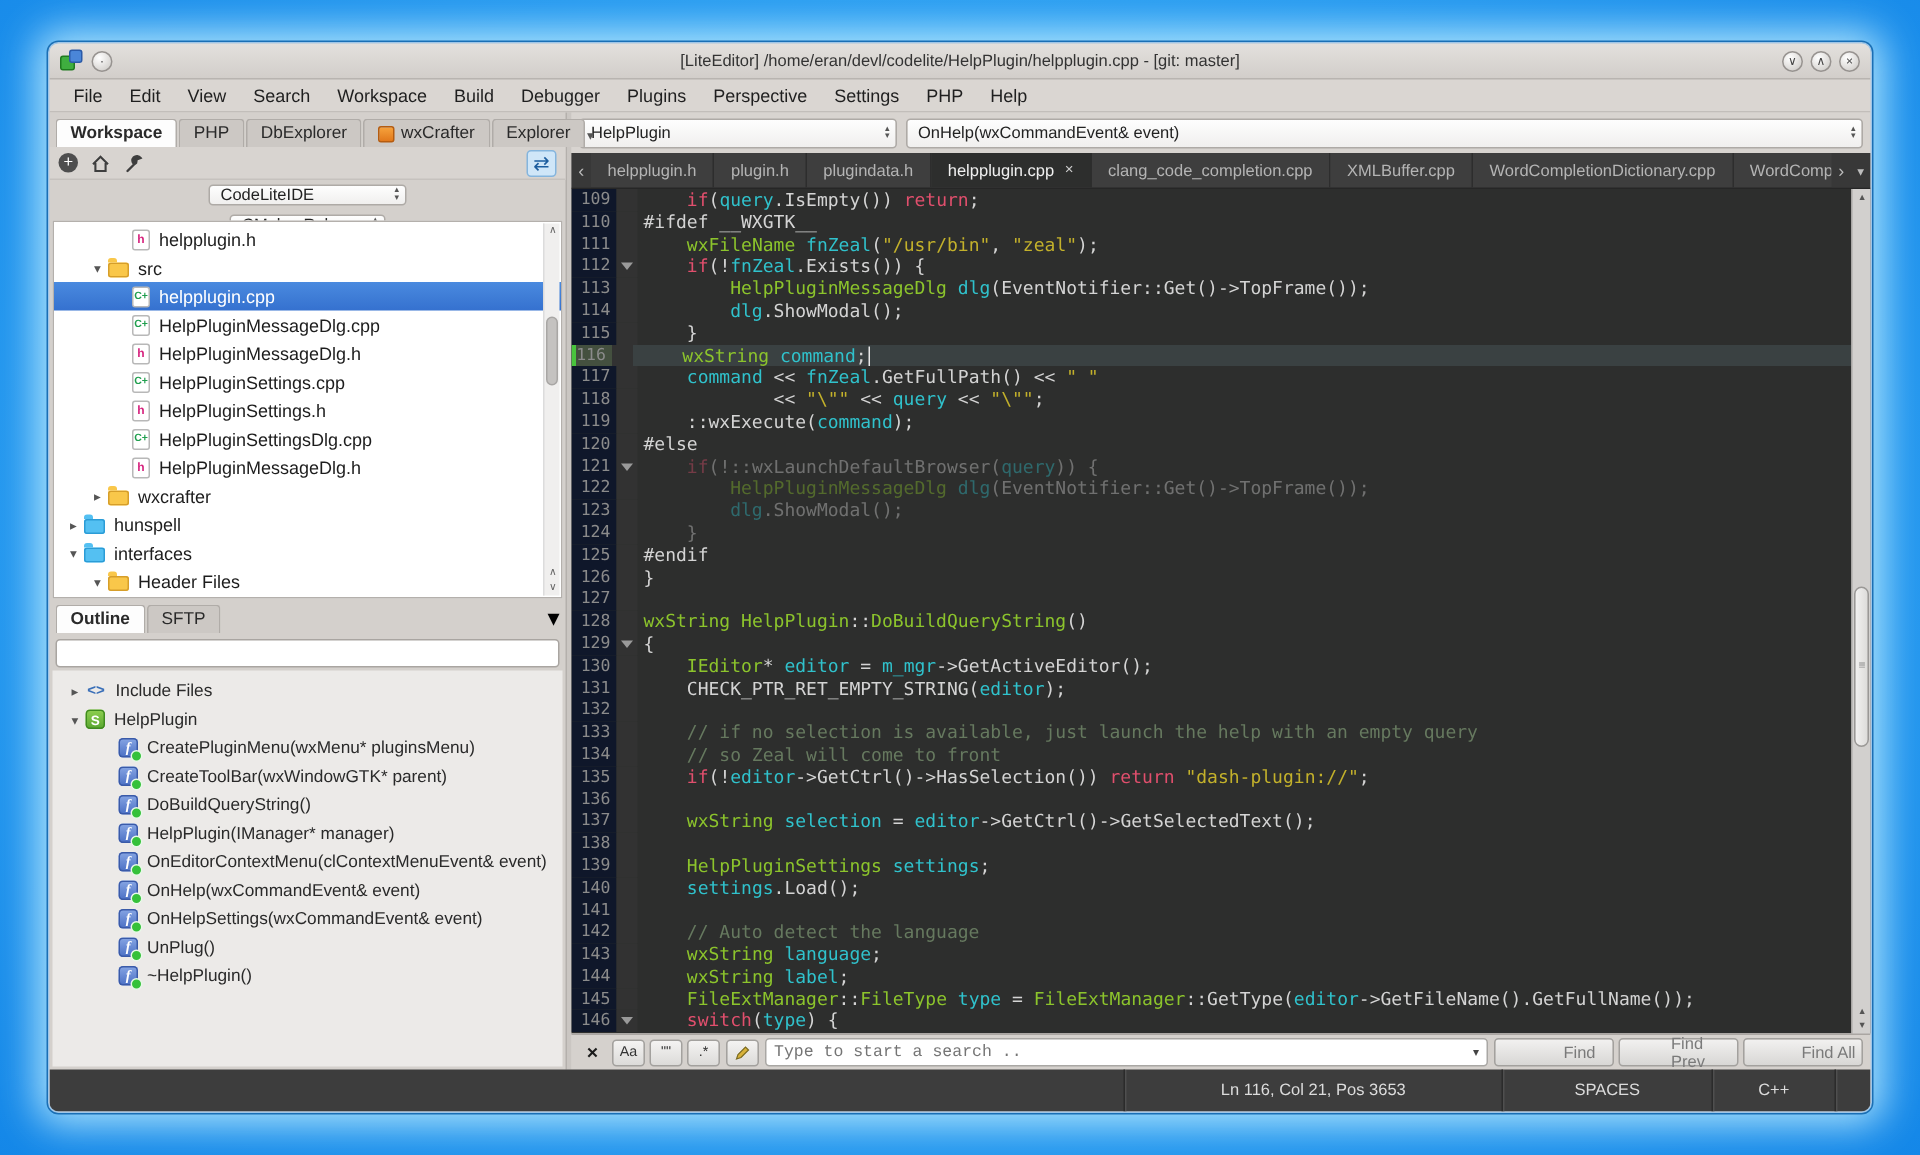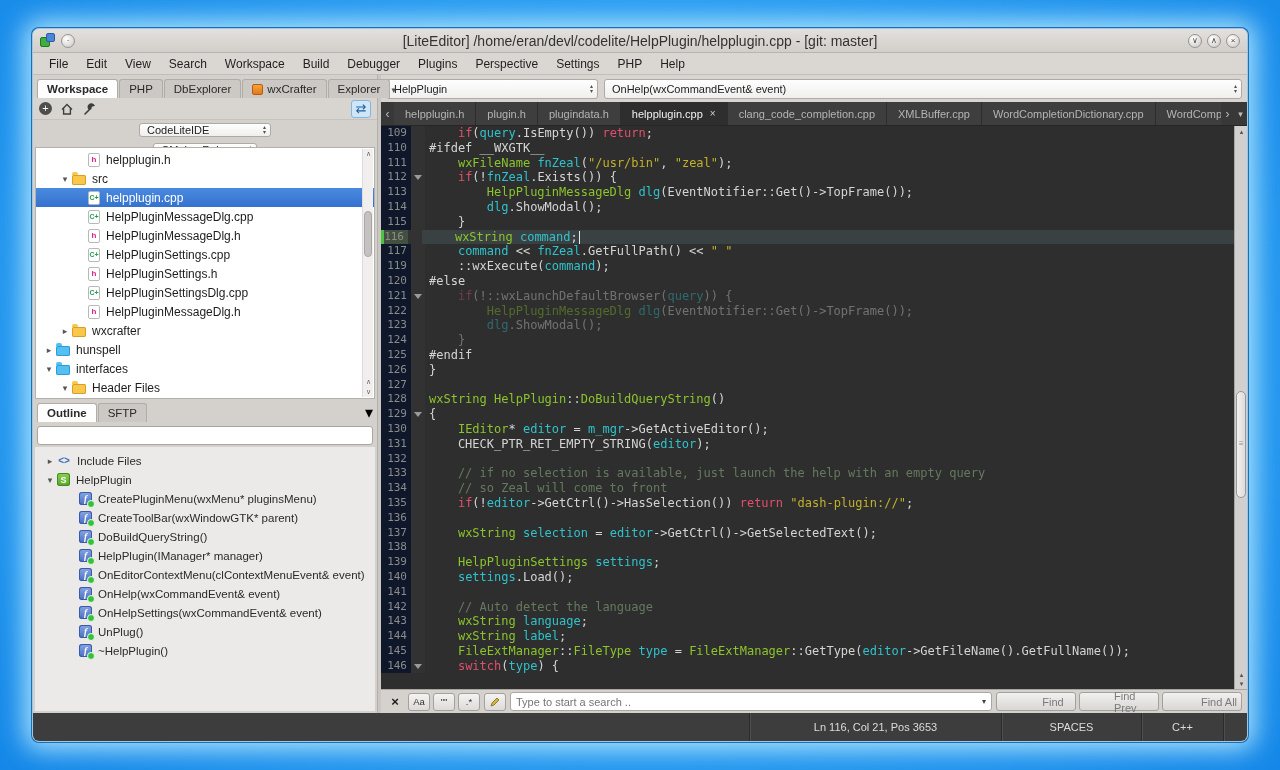--- a/index.html
+++ b/index.html
@@ -11,21 +11,21 @@
   }
   .window{
     position:absolute; left:32px; top:28px; width:1216px; height:714px;
     background:#d8d4d0; border-radius:7px; border:1px solid #9fc6e8;
     box-shadow:0 0 0 1px #1a6fb5, 0 0 26px 7px rgba(200,242,255,.85);
     display:flex; flex-direction:column; overflow:hidden;
   }
   
   .titlebar{ height:24px; display:flex; align-items:center; padding:0 7px;
     background:linear-gradient(#e3e0dd,#d2cecA); border-bottom:1px solid #b8b4b0; position:relative;}
-  .titlebar .title{ position:absolute; left:0; right:0; text-align:center; font-size:14px; color:#333; pointer-events:none;}
+  .titlebar .title{ position:absolute; left:0; right:0; text-align:center; font-size:11px; color:#333; pointer-events:none;}
   .tb-left{ display:flex; gap:6px; align-items:center; z-index:1;}
   .appicon{ width:15px; height:15px; position:relative;}
   .appicon .a1{ position:absolute; left:0; top:4px; width:10px; height:10px; background:#3fae3f; border:1px solid #1e7a1e; border-radius:2px;}
   .appicon .a2{ position:absolute; left:6px; top:0; width:9px; height:9px; background:#4a86d8; border:1px solid #2a5aa8; border-radius:2px;}
   .roundbtn{ width:14px; height:14px; border-radius:50%;
     background:radial-gradient(circle at 35% 30%, #ffffff, #c9c6c2); border:1px solid #979390;
     display:flex; align-items:center; justify-content:center; font-size:8px; color:#444;}
   .tb-right{ margin-left:auto; display:flex; gap:5px; z-index:1;}
   
   .menubar{ height:22px; display:flex; align-items:center; padding:0 8px; gap:2px;
@@ -128,21 +128,21 @@
   .escroll .thumb{ position:absolute; left:1px; width:10px; top:47%; height:19%;
     background:linear-gradient(90deg,#f2f1f0,#dddcda); border:1px solid #9a9896; border-radius:5px;}
   .escroll .thumb::after{ content:"≡"; position:absolute; left:2px; top:50%; transform:translateY(-55%); font-size:8px; color:#909090;}
   .escroll .arr{ position:absolute; left:0; width:13px; text-align:center; font-size:7px; color:#555; line-height:9px;}
   
   .findbar{ height:24px; background:#d5d1cd; border-top:1px solid #aaa6a2; display:flex; align-items:center; gap:4px; padding:0 5px;}
   .fb-close{ width:18px; height:18px; display:flex; align-items:center; justify-content:center; font-weight:bold; font-size:13px; color:#1a1a1a;}
   .fb-toggle{ width:22px; height:18px; background:linear-gradient(#f4f3f2,#dcdbd9); border:1px solid #a3a19e; border-radius:3px;
     font-size:9.5px; color:#333; display:flex; align-items:center; justify-content:center;}
   .fb-combo{ flex:1; height:19px; background:#fff; border:1px solid #a9a7a4; border-radius:3px; display:flex; align-items:center; padding:0 5px;}
-  .fb-combo input{ flex:1; border:none; outline:none; font-size:11px; color:#333; font-family:Liberation Sans, sans-serif; background:transparent;}
+  .fb-combo input{ flex:1; border:none; outline:none; font-size:11px; color:#333; font-family:Liberation Mono, monospace; background:transparent;}
   .fb-combo .spinner{ color:#444;}
   .fb-btn{ width:80px; height:19px; background:linear-gradient(#f2f1f0,#d8d7d5); border:1px solid #a3a19e; border-radius:3px;
     font-size:11px; color:#7a7a7a; display:flex; align-items:center; justify-content:center;padding-left:34px;}
   
   .statusbar{ height:28px; background:#3d3d3d; display:flex; align-items:stretch; color:#dcdcdc; font-size:11px;}
   .sb-spacer{ flex:1;}
   .sb-cell{ display:flex; align-items:center; justify-content:center; border-left:1px solid #2b2b2b; box-shadow:inset 1px 0 0 #4f4f4f;}
   .sb-pos{ width:252px;}
   .sb-ws{ width:140px;}
   .sb-lang{ width:82px;}
@@ -449,20 +449,21 @@
         <div class="code-area" id="code-area">
             <div class="line"><span class="gutter">109</span><span class="foldcol"></span><span class="codetext"><span class="tok-p">    </span><span class="tok-k">if</span><span class="tok-p">(</span><span class="tok-v">query</span><span class="tok-p">.IsEmpty()) </span><span class="tok-k">return</span><span class="tok-p">;</span></span></div>
             <div class="line"><span class="gutter">110</span><span class="foldcol"></span><span class="codetext"><span class="tok-p">#ifdef __WXGTK__</span></span></div>
             <div class="line"><span class="gutter">111</span><span class="foldcol"></span><span class="codetext"><span class="tok-p">    </span><span class="tok-t">wxFileName</span><span class="tok-p"> </span><span class="tok-v">fnZeal</span><span class="tok-p">(</span><span class="tok-s">"/usr/bin"</span><span class="tok-p">, </span><span class="tok-s">"zeal"</span><span class="tok-p">);</span></span></div>
             <div class="line"><span class="gutter">112</span><span class="foldcol"><span class="foldmark"></span></span><span class="codetext"><span class="tok-p">    </span><span class="tok-k">if</span><span class="tok-p">(!</span><span class="tok-v">fnZeal</span><span class="tok-p">.Exists()) {</span></span></div>
             <div class="line"><span class="gutter">113</span><span class="foldcol"></span><span class="codetext"><span class="tok-p">        </span><span class="tok-t">HelpPluginMessageDlg</span><span class="tok-p"> </span><span class="tok-v">dlg</span><span class="tok-p">(EventNotifier::Get()-&gt;TopFrame());</span></span></div>
             <div class="line"><span class="gutter">114</span><span class="foldcol"></span><span class="codetext"><span class="tok-p">        </span><span class="tok-v">dlg</span><span class="tok-p">.ShowModal();</span></span></div>
             <div class="line"><span class="gutter">115</span><span class="foldcol"></span><span class="codetext"><span class="tok-p">    }</span></span></div>
             <div class="line cur"><span class="gutter">116</span><span class="foldcol"></span><span class="codetext"><span class="tok-p">    </span><span class="tok-t">wxString</span><span class="tok-p"> </span><span class="tok-v">command</span><span class="tok-p">;</span><span class="caret"></span></span></div>
             <div class="line"><span class="gutter">117</span><span class="foldcol"></span><span class="codetext"><span class="tok-p">    </span><span class="tok-v">command</span><span class="tok-p"> &lt;&lt; </span><span class="tok-v">fnZeal</span><span class="tok-p">.GetFullPath() &lt;&lt; </span><span class="tok-s">" "</span></span></div>
+            <div class="line"><span class="gutter">118</span><span class="foldcol"></span><span class="codetext"><span class="tok-p">            &lt;&lt; </span><span class="tok-s">"\""</span><span class="tok-p"> &lt;&lt; </span><span class="tok-v">query</span><span class="tok-p"> &lt;&lt; </span><span class="tok-s">"\""</span><span class="tok-p">;</span></span></div>
             <div class="line"><span class="gutter">119</span><span class="foldcol"></span><span class="codetext"><span class="tok-p">    ::wxExecute(</span><span class="tok-v">command</span><span class="tok-p">);</span></span></div>
             <div class="line"><span class="gutter">120</span><span class="foldcol"></span><span class="codetext"><span class="tok-p">#else</span></span></div>
             <div class="line dim"><span class="gutter">121</span><span class="foldcol"><span class="foldmark"></span></span><span class="codetext"><span class="tok-p">    </span><span class="tok-k">if</span><span class="tok-p">(!::wxLaunchDefaultBrowser(</span><span class="tok-v">query</span><span class="tok-p">)) {</span></span></div>
             <div class="line dim"><span class="gutter">122</span><span class="foldcol"></span><span class="codetext"><span class="tok-p">        </span><span class="tok-t">HelpPluginMessageDlg</span><span class="tok-p"> </span><span class="tok-v">dlg</span><span class="tok-p">(EventNotifier::Get()-&gt;TopFrame());</span></span></div>
             <div class="line dim"><span class="gutter">123</span><span class="foldcol"></span><span class="codetext"><span class="tok-p">        </span><span class="tok-v">dlg</span><span class="tok-p">.ShowModal();</span></span></div>
             <div class="line dim"><span class="gutter">124</span><span class="foldcol"></span><span class="codetext"><span class="tok-p">    }</span></span></div>
             <div class="line"><span class="gutter">125</span><span class="foldcol"></span><span class="codetext"><span class="tok-p">#endif</span></span></div>
             <div class="line"><span class="gutter">126</span><span class="foldcol"></span><span class="codetext"><span class="tok-p">}</span></span></div>
             <div class="line"><span class="gutter">127</span><span class="foldcol"></span><span class="codetext"></span></div>
             <div class="line"><span class="gutter">128</span><span class="foldcol"></span><span class="codetext"><span class="tok-t">wxString</span><span class="tok-p"> </span><span class="tok-t">HelpPlugin</span><span class="tok-p">::</span><span class="tok-t">DoBuildQueryString</span><span class="tok-p">()</span></span></div>

